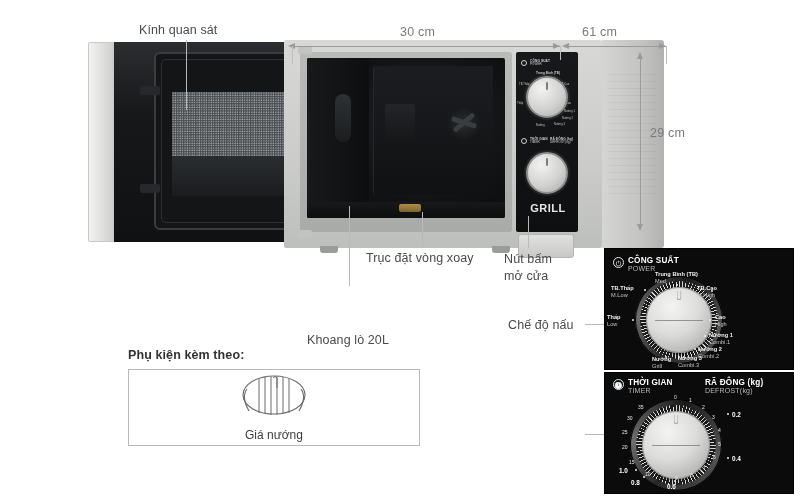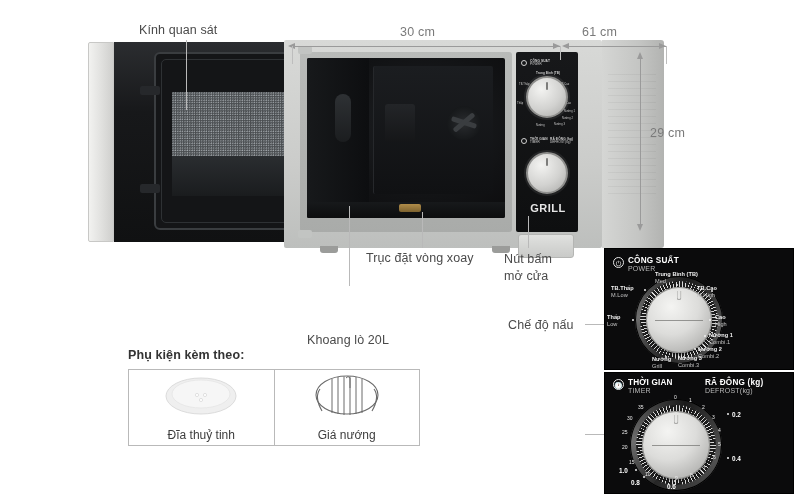--- a/index.html
+++ b/index.html
@@ -354,32 +354,20 @@
   <div class="callout abs" style="left:508px; top:317px;">Chế độ nấu</div>
   <div class="z-leader" style="left:585px; top:324px; width:22px;"></div>
 
   <div class="z-leader" style="left:585px; top:434px; width:22px;"></div>
 
   <div id="acc">
     <div class="acc-title">Phụ kiện kèm theo:</div>
     <div class="acc-grid">
 
 
-      <div class="acc-cell">
-        <div class="acc-art">
-          <svg viewBox="0 0 96 48" width="96" height="48" style="display:block;margin:0 auto;">
-            <ellipse cx="48" cy="23" rx="35" ry="18" fill="#efefef" stroke="#dcdcdc" stroke-width="1"></ellipse>
-            <ellipse cx="48" cy="21" rx="29" ry="14" fill="#f6f6f6" stroke="#e4e4e4" stroke-width=".8"></ellipse>
-            <circle cx="44" cy="22" r="1.6" fill="#fff" stroke="#d6d6d6" stroke-width=".7"></circle>
-            <circle cx="52" cy="22" r="1.6" fill="#fff" stroke="#d6d6d6" stroke-width=".7"></circle>
-            <circle cx="48" cy="27" r="1.6" fill="#fff" stroke="#d6d6d6" stroke-width=".7"></circle>
-          </svg>
-        </div>
-        <div class="acc-label">Đĩa thuỷ tinh</div>
-      </div>
 
       <div class="acc-cell">
         <div class="acc-art">
           <svg viewBox="0 0 96 48" width="96" height="48" style="display:block;margin:0 auto;">
             <ellipse cx="48" cy="22" rx="31" ry="19" fill="none" stroke="#6a6a6a" stroke-width="1.1"></ellipse>
             <g stroke="#6a6a6a" stroke-width="1" fill="none">
               <line x1="33" y1="6" x2="33" y2="40"></line>
               <line x1="39" y1="4" x2="39" y2="41"></line>
               <line x1="45" y1="3.5" x2="45" y2="42"></line>
               <line x1="51" y1="3.5" x2="51" y2="42"></line>

